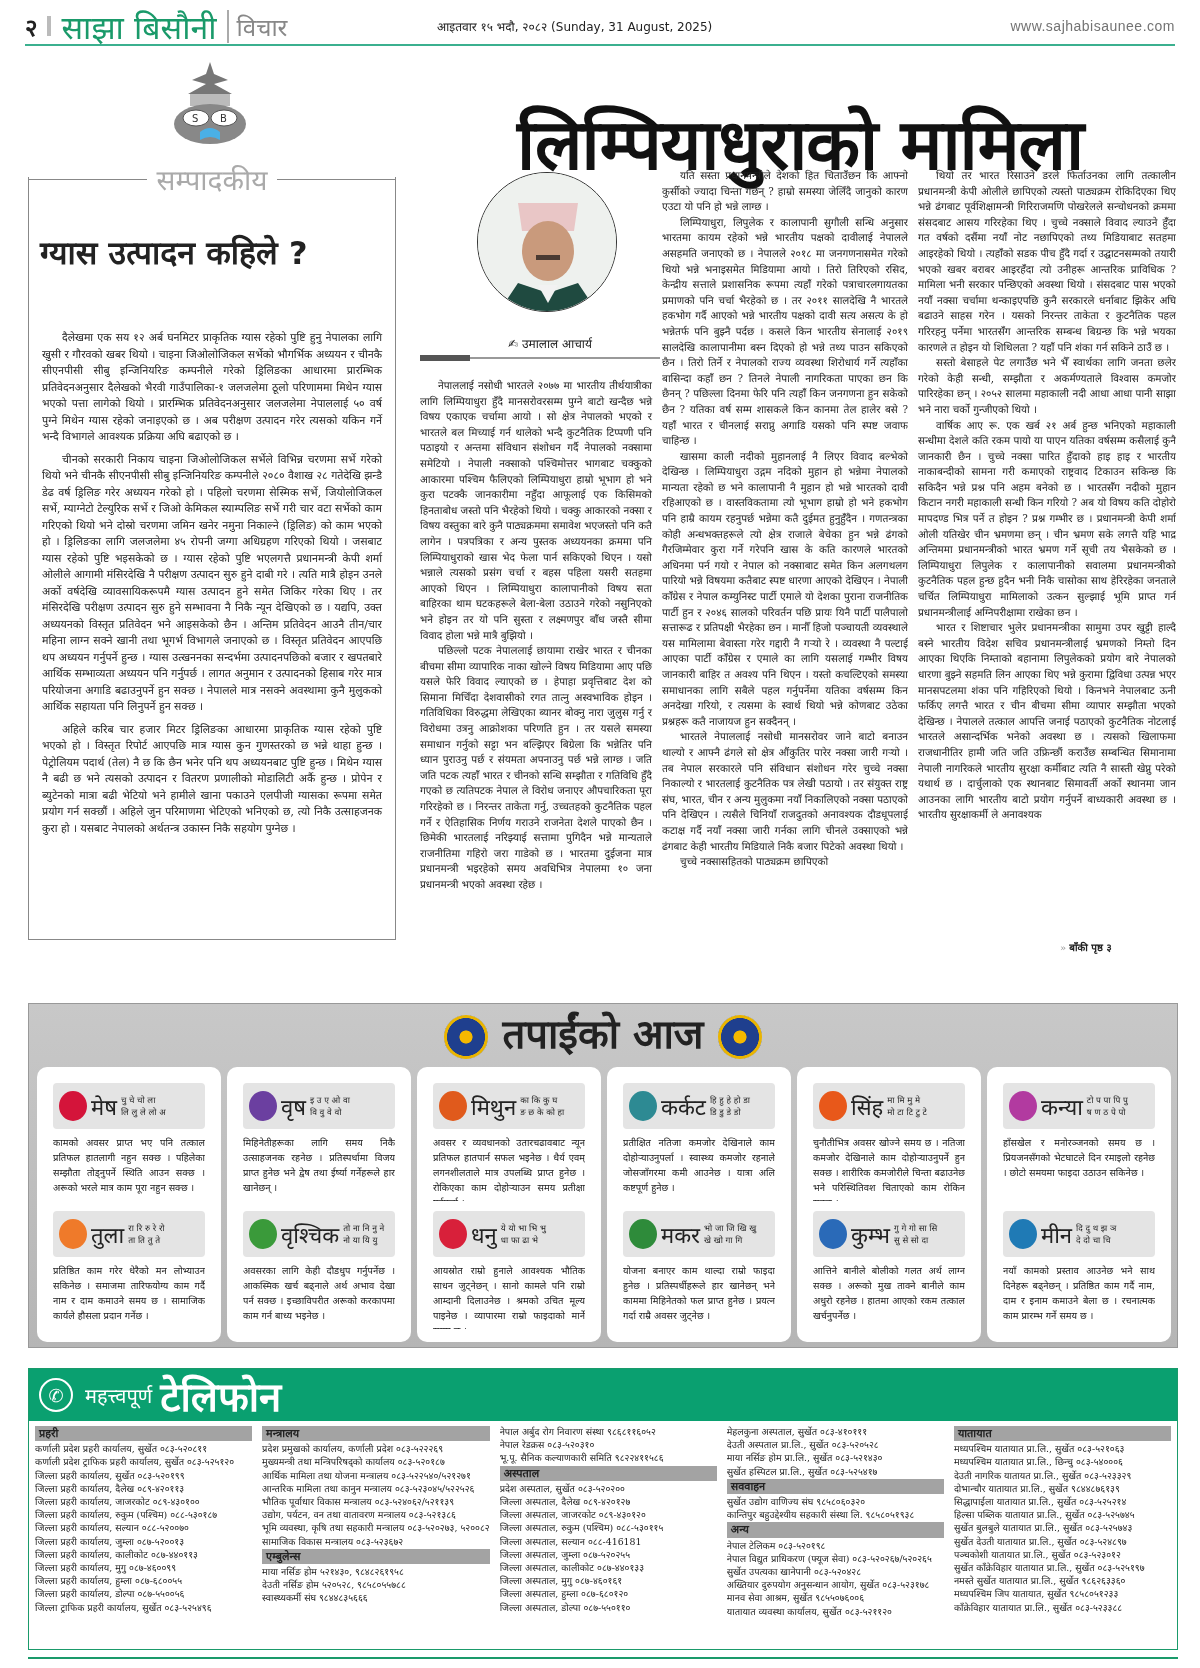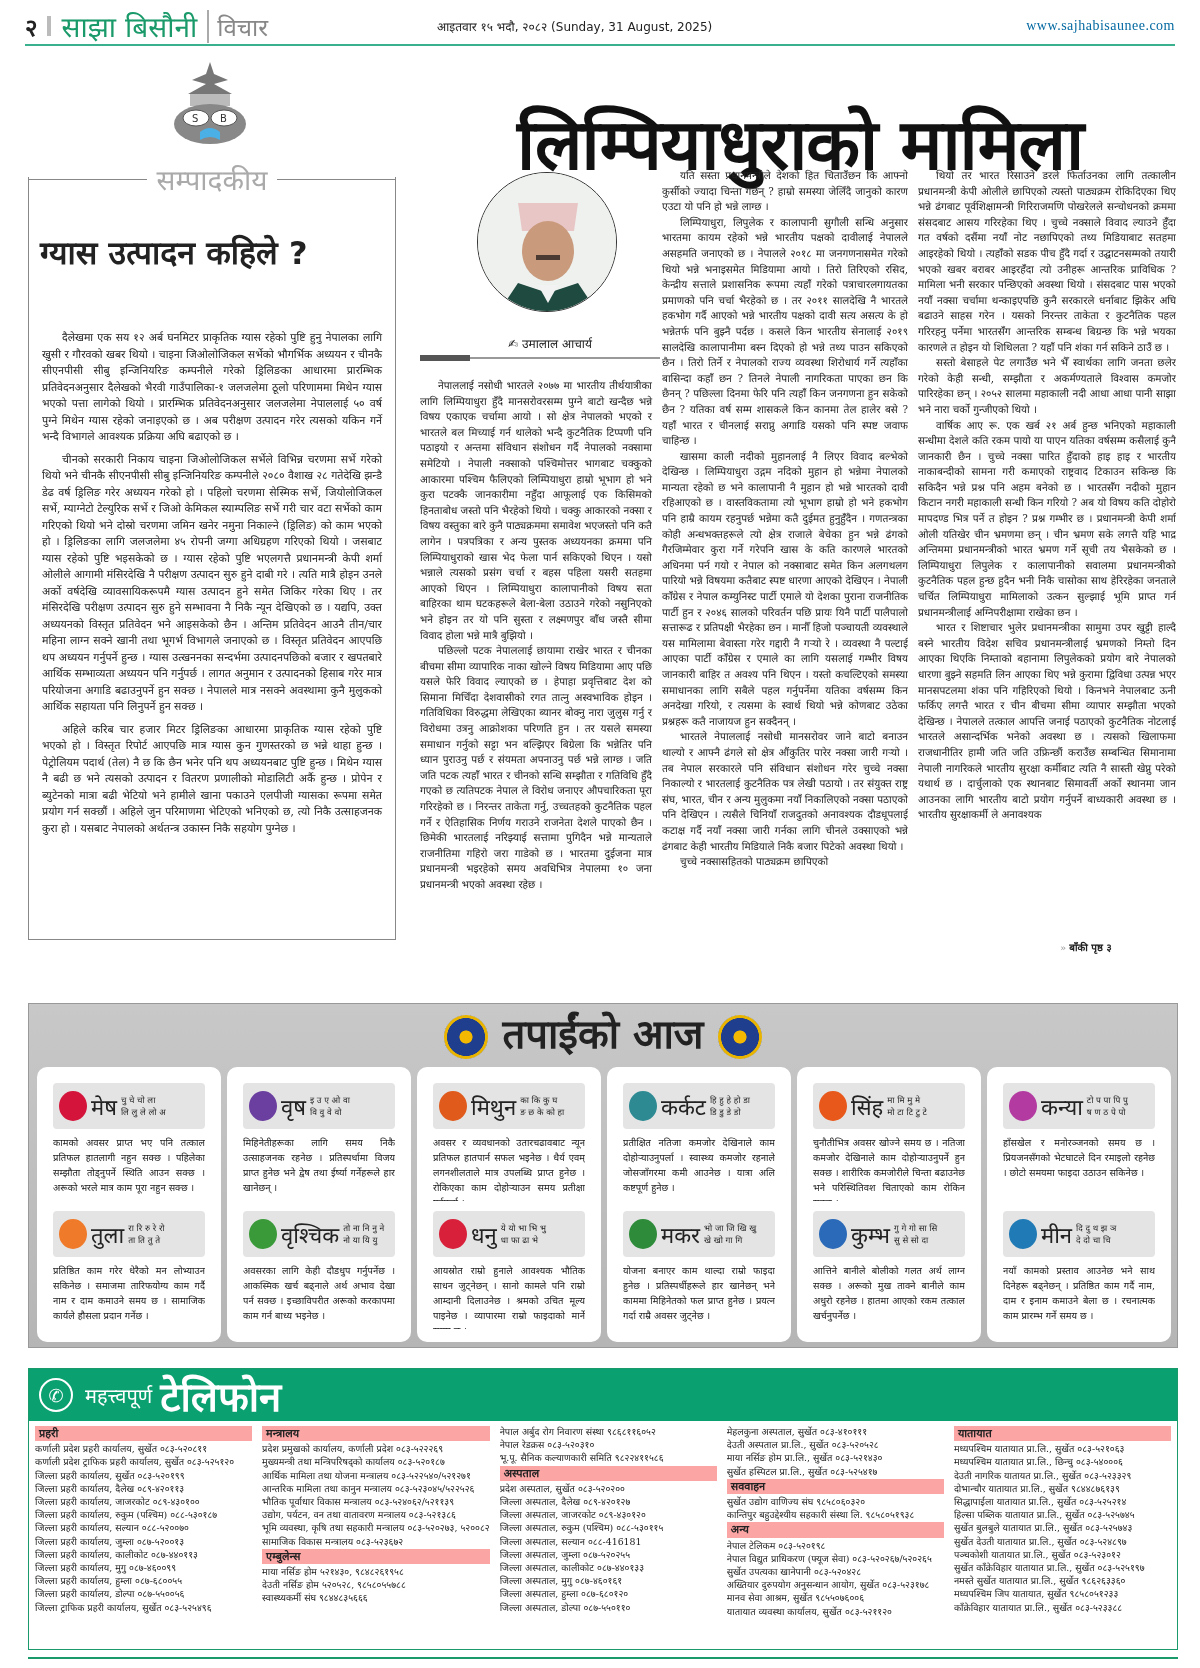--- a/index.html
+++ b/index.html
@@ -1,23 +1,23 @@
 <!DOCTYPE html>
 <html><head>
 <meta charset="utf-8">
 <style>
   * { box-sizing: border-box; margin: 0; padding: 0; }
   body { width: 1200px; height: 1668px; background: #fff; font-family: "DejaVu Serif", serif; color: #222; overflow: hidden; position: relative; }
   .header { position: absolute; left: 25px; top: 8px; width: 1150px; height: 38px; border-bottom: 2px solid #3bb08f; display: flex; align-items: center; }
   .pg-num { font-family: "DejaVu Sans", sans-serif; font-size: 24px; font-weight: bold; color: #222; }
   .hdr-bar { width: 4px; height: 20px; background: #bbb; margin: 0 10px; }
-  .paper-name { font-family: "DejaVu Sans", sans-serif; font-size: 28px; color: #1a9a6a; }
+  .paper-name { font-family: "DejaVu Sans", sans-serif; font-size: 32px; color: #1a9a6a; }
   .section-name { font-family: "DejaVu Sans", sans-serif; font-size: 24px; color: #888; border-left: 2px solid #aaa; padding-left: 8px; margin-left: 10px; }
   .hdr-date { position: absolute; left: 412px; font-family: "DejaVu Sans", sans-serif; font-size: 12px; color: #222; }
-  .hdr-url { position: absolute; right: 0; font-family: Liberation Serif, serif; font-size: 14px; color: #0369a1; letter-spacing: 0.5px; }
+  .hdr-url { position: absolute; right: 0; font-family: Liberation Sans, sans-serif; font-size: 14px; color: #737373; letter-spacing: 0.5px; }
 
   .logo { position: absolute; left: 170px; top: 60px; width: 80px; height: 90px; }
   .editorial-box { position: absolute; left: 28px; top: 177px; width: 368px; height: 763px; border: 1px solid #888; border-top: none; }
   .editorial-label { position: absolute; left: 28px; top: 160px; width: 368px; display: flex; align-items: center; }
   .editorial-label .line { flex: 1; height: 1px; background: #888; }
   .editorial-label .txt { font-family: "DejaVu Sans", sans-serif; font-size: 28px; color: #aaa; padding: 0 10px; }
   .editorial-title { position: absolute; left: 40px; top: 230px; width: 350px; font-family: "DejaVu Sans", sans-serif; font-size: 32px; color: #222; }
   .editorial-body { position: absolute; left: 42px; top: 330px; width: 340px; font-size: 10.8px; line-height: 16.5px; text-align: justify; }
   .editorial-body p { text-indent: 20px; margin-bottom: 6px; }
 
@@ -42,21 +42,21 @@
   .r-letters { font-size: 8.5px; line-height: 12px; color: #222; }
   .r-text { font-size: 9.5px; line-height: 15px; margin: 6px 0 10px; text-align: justify; height: 66px; overflow: hidden; }
 
   .tel-box { position: absolute; left: 28px; top: 1368px; width: 1150px; height: 282px; border: 1px solid #1a9a6a; }
   .tel-header { height: 52px; background: #0aa070; display: flex; align-items: center; padding-left: 10px; color: #fff; }
   .phone-icon { width: 34px; height: 34px; border: 2px solid #fff; border-radius: 50%; display: flex; align-items: center; justify-content: center; font-size: 18px; margin-right: 12px; }
   .tel-sub { font-family: "DejaVu Sans", sans-serif; font-size: 20px; margin-right: 8px; }
   .tel-main { font-family: "DejaVu Sans", sans-serif; font-size: 40px; font-weight: bold; }
   .tel-cols { display: flex; padding: 4px 6px; gap: 10px; }
   .tel-col { flex: 1; font-size: 9.4px; line-height: 13.2px; }
-  .tel-cat { background: #fca5a5; font-weight: bold; font-size: 11px; padding: 1px 4px; margin: 1px 0; }
+  .tel-cat { background: #a3a3a3; font-weight: bold; font-size: 11px; padding: 1px 4px; margin: 1px 0; }
   .tel-entry { white-space: nowrap; overflow: hidden; }
   .bottom-rule { position: absolute; left: 28px; top: 1657px; width: 1150px; height: 2px; background: #1a9a6a; }
 </style>
 </head>
 <body>
 
 <div class="header">
   <span class="pg-num">२</span>
   <span class="hdr-bar"></span>
   <span class="paper-name">साझा बिसौनी</span>

